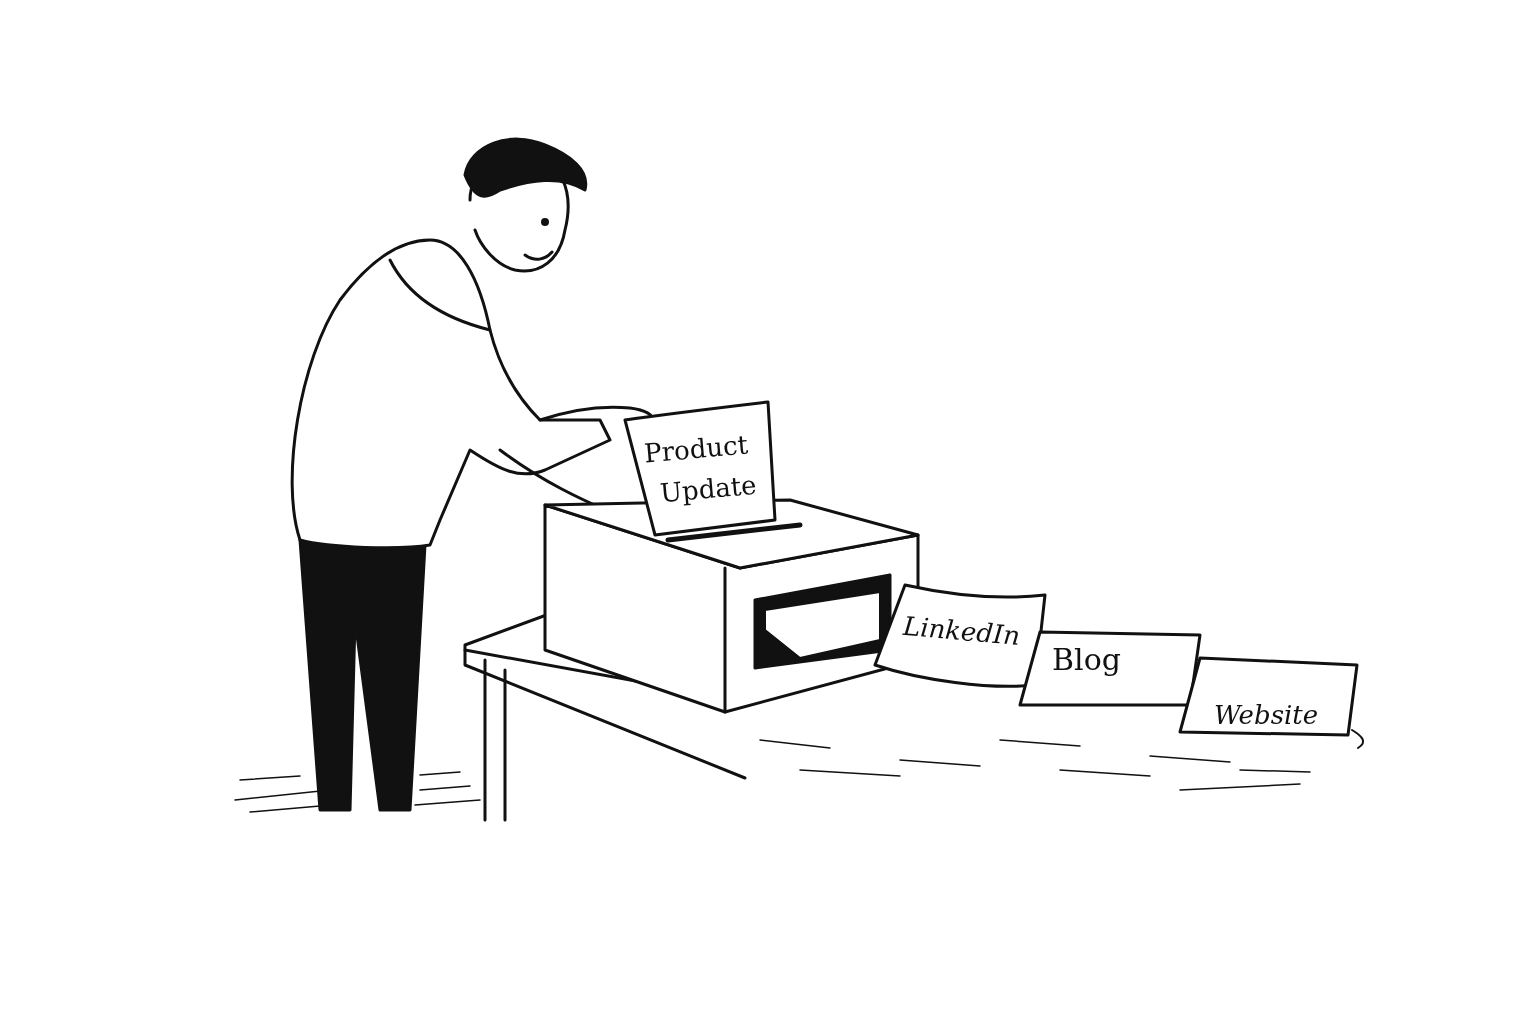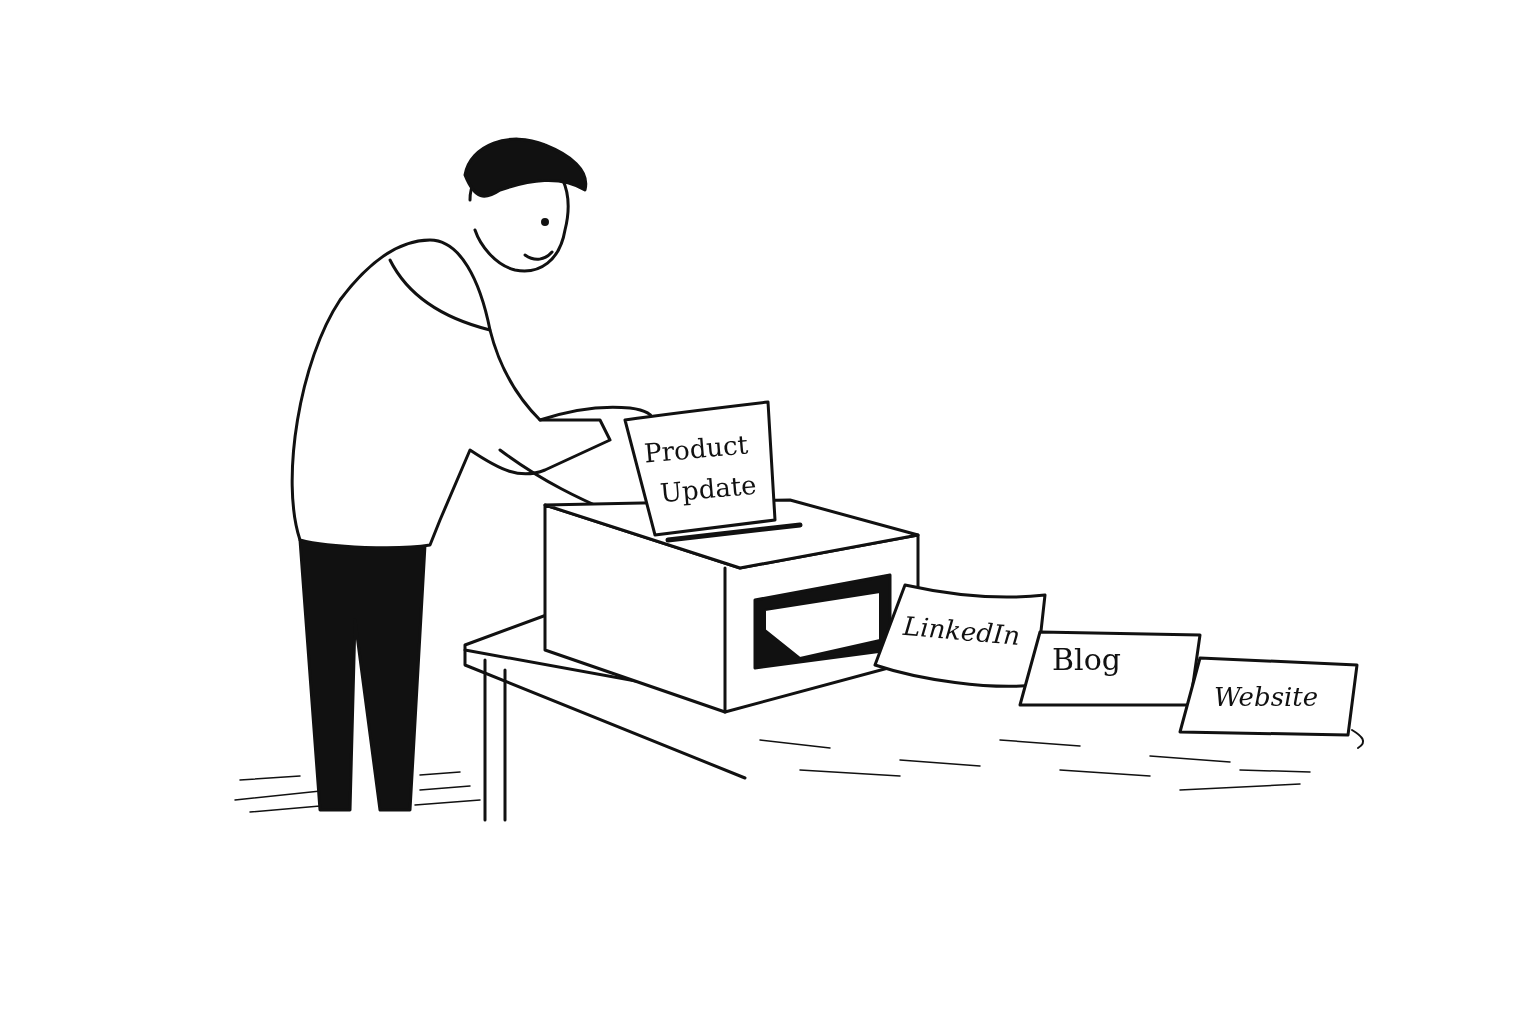--- a/index.html
+++ b/index.html
@@ -55,13 +55,13 @@
   <path d="M905 585 C950 595 1000 600 1045 595 L1035 685 C990 690 920 680 875 665 Z" fill="#fff"></path>
   <path d="M1040 632 L1200 635 L1190 705 L1020 705 Z" fill="#fff"></path>
   <path d="M1200 658 L1357 665 L1348 735 L1180 732 Z" fill="#fff"></path>
   <path d="M1352 730 C1362 736 1368 742 1358 748" stroke-width="2"></path>
 </svg>
 
 <div class="lbl" style="left:644px;top:434px;font-size:26px;transform:rotate(-5deg);">Product</div>
 <div class="lbl" style="left:660px;top:474px;font-size:26px;transform:rotate(-5deg);">Update</div>
 <div class="lbl" style="left:903px;top:616px;font-size:26px;font-style:italic;transform:rotate(5deg);">LinkedIn</div>
 <div class="lbl" style="left:1052px;top:642px;font-size:30px;">Blog</div>
-<div class="lbl" style="left:1214px;top:682px;font-size:26px;font-style:italic;">Website</div>
+<div class="lbl" style="left:1214px;top:700px;font-size:26px;font-style:italic;">Website</div>
 
 </body></html>

